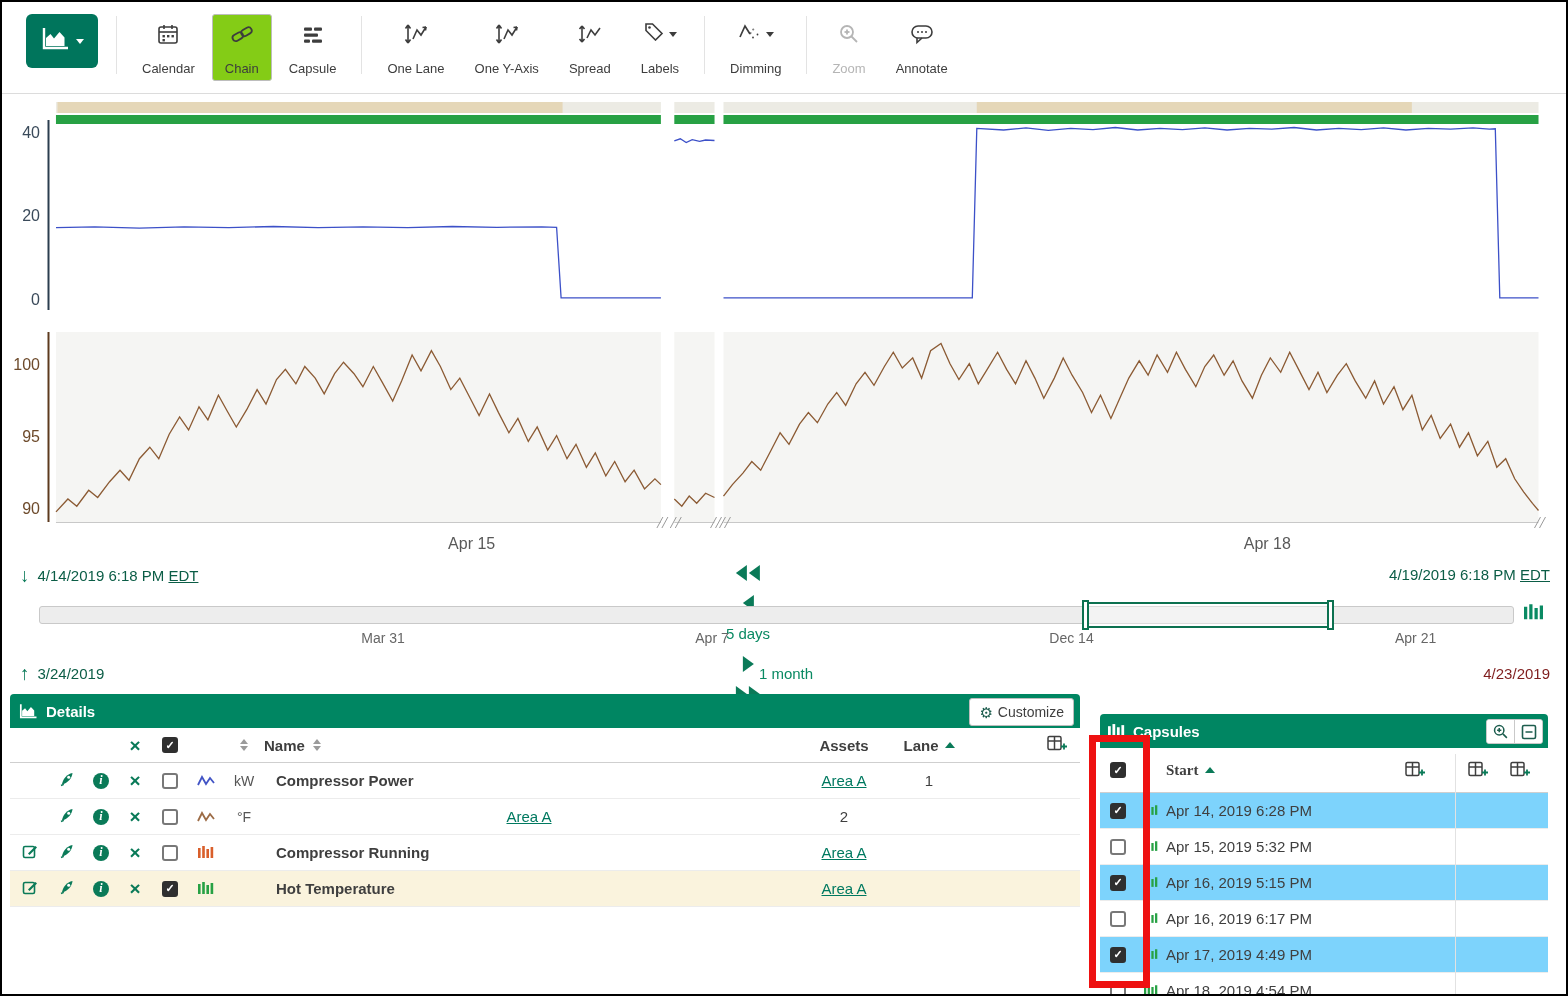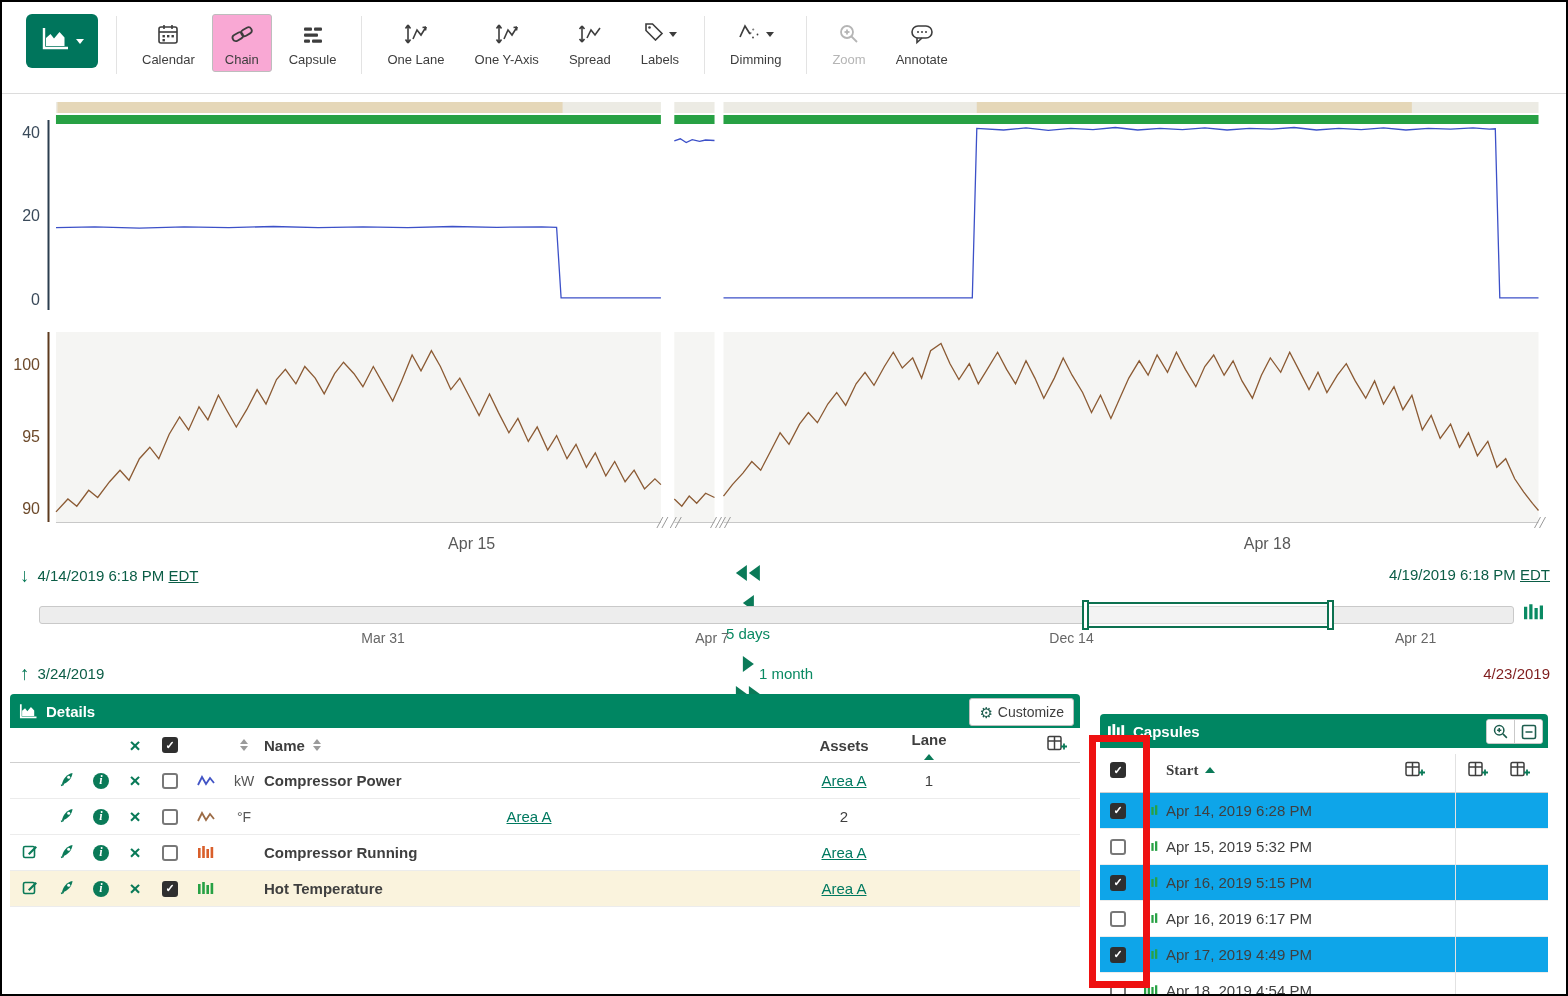--- a/index.html
+++ b/index.html
@@ -3,22 +3,22 @@
 <meta charset="utf-8">
 <style>
   html,body{margin:0;padding:0;background:#fff;}
   body{font-family:"Liberation Sans",sans-serif;color:#3f3f3f;}
   #page{position:relative;width:1568px;height:996px;border:2px solid #000;box-sizing:border-box;background:#fff;overflow:hidden;}
 
   
   #toolbar{position:absolute;left:0;top:0;width:1568px;height:92px;background:#fff;border-bottom:1px solid #dcdcdc;display:flex;align-items:flex-start;padding-top:12px;box-sizing:border-box;}
   #logo-btn{margin-left:24px;width:72px;height:54px;background:#00755c;border-radius:6px;display:flex;align-items:center;justify-content:center;gap:6px;cursor:pointer;}
   .tb-group{display:flex;align-items:flex-start;}
-  .tb-btn{display:flex;flex-direction:column;align-items:center;gap:7px;padding:6px 12px 4px;margin:0 2px;border:1px solid transparent;border-radius:3px;cursor:pointer;}
-  .tb-btn.active{border-color:#bdbdbd;background:#f9a8d4;}
+  .tb-btn{display:flex;flex-direction:column;align-items:center;gap:16px;padding:6px 12px 4px;margin:0 2px;border:1px solid transparent;border-radius:3px;cursor:pointer;}
+  .tb-btn.active{border-color:#bdbdbd;background:#84cc16;}
   .tb-btn .ic{height:24px;display:flex;align-items:flex-end;gap:4px;}
   .tb-btn .lbl{font-size:13px;color:#3d3d3d;white-space:nowrap;}
   .tb-btn.disabled .lbl{color:#b5b5b5;}
   .tb-sep{width:1px;height:58px;background:#e3e3e3;margin:2px 10px 0;}
   .caret{width:0;height:0;border-left:4.5px solid transparent;border-right:4.5px solid transparent;border-top:5px solid #3d3d3d;margin-bottom:8px;}
   .caret.white{border-top-color:#fff;margin:0;}
 
   
   #trend-svg{position:absolute;left:0;top:92px;}
   #trend-svg text{font-family:"Liberation Sans",sans-serif;}
@@ -67,30 +67,30 @@
   .cap-hdr-btn{width:27px;height:23px;display:flex;align-items:center;justify-content:center;background:#fff;cursor:pointer;}
   .cap-hdr-btn + .cap-hdr-btn{border-left:1px solid #c9c9c9;}
 
   
   .d-grid{display:grid;grid-template-columns:40px 34px 34px 34px 36px 36px 40px 1fr 100px 70px 116px;align-items:center;}
   #d-header{height:34px;border-bottom:1px solid #cfcfcf;font-weight:bold;font-size:15px;}
   .d-row{height:35px;border-bottom:1px solid #ececec;font-size:15px;}
   .d-row.hl{background:#faf3dd;}
   .cell{display:flex;align-items:center;justify-content:center;}
   .cell.left{justify-content:flex-start;}
-  .name-cell{font-weight:bold;display:flex;align-items:center;gap:8px;justify-content:flex-start;}
+  .name-cell{font-weight:bold;display:flex;align-items:center;gap:8px;justify-content:flex-start;margin-left:12px;}
   .unit{color:#555;font-size:14px;}
   .asset-link{color:#007960;text-decoration:underline;cursor:pointer;font-size:15px;}
   .lane-num{font-size:15px;}
 
   
   .c-grid{display:grid;grid-template-columns:36px 30px 1fr;align-items:center;}
   #c-header{height:44px;border-bottom:1px solid #cfcfcf;position:relative;font-family:Liberation Serif, serif;}
   .c-row{height:35px;border-bottom:1px solid #ececec;font-size:15px;}
-  .c-row.hl{background:#0ea5e9;}
+  .c-row.hl{background:#7dd3fc;}
   .start-hdr{display:flex;align-items:center;gap:6px;font-weight:bold;font-size:15px;justify-content:flex-start;}
   .cap-add{position:absolute;top:12px;cursor:pointer;}
   #cap-divider{position:absolute;left:355px;top:6px;bottom:-246px;width:1px;background:#e2e2e2;}
 
   
   .cb{width:16px;height:16px;border:2px solid #787878;border-radius:3px;background:#fff;box-sizing:border-box;display:flex;align-items:center;justify-content:center;cursor:pointer;}
   .cb.checked{background:#2f2f2f;border-color:#2f2f2f;}
   .cb.checked::after{content:"✓";color:#fff;font-size:11px;font-weight:bold;line-height:1;}
   .xic{color:#0a7a58;font-size:19px;font-weight:bold;line-height:1;cursor:pointer;}
   .info-ic{width:16px;height:16px;border-radius:50%;background:#0a7a58;color:#fff;font-family:"Liberation Serif",serif;font-style:italic;font-weight:bold;font-size:12px;display:flex;align-items:center;justify-content:center;cursor:pointer;}
@@ -394,21 +394,21 @@
       <span class="cell left" style="gap:8px;">
         <span>Name</span>
         <span class="sort">
             <span class="tri-up-s"></span>
             <span class="tri-dn-s"></span>
           </span>
       </span>
       <span class="cell">
           <span>Assets</span>
         </span>
-      <span class="cell" style="gap:6px;flex-direction:column;">
+      <span class="cell" style="gap:6px;">
         <span>Lane</span>
         <span class="tri-up-g"></span>
       </span>
       <span class="cell" style="justify-content:flex-end;padding-right:12px;">
         <span>
           <svg width="21" height="19" viewBox="0 0 21 19" fill="none">
               <rect x="1" y="2.5" width="13" height="13" rx="1.5" stroke="#3f3f3f" stroke-width="1.5"></rect>
               <line x1="1" y1="7" x2="14" y2="7" stroke="#3f3f3f" stroke-width="1.5"></line>
               <line x1="7.5" y1="2.5" x2="7.5" y2="15.5" stroke="#3f3f3f" stroke-width="1.5"></line>
               <path d="M17 9.5 v6 M14 12.5 h6" stroke="#0a7a58" stroke-width="1.8"></path>

